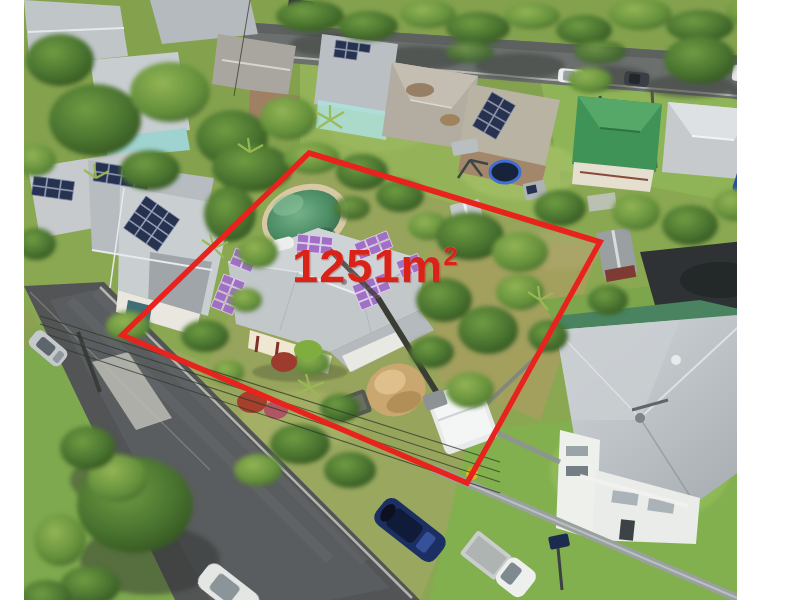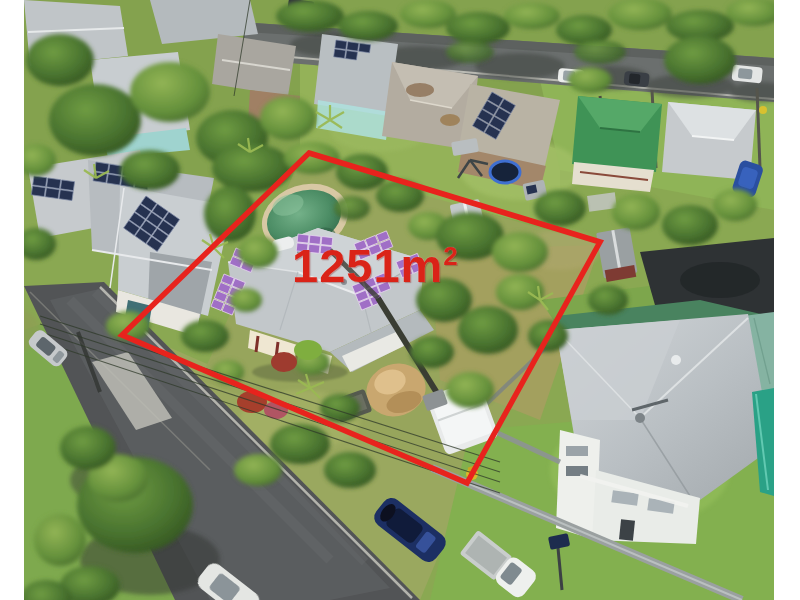--- a/index.html
+++ b/index.html
@@ -1,16 +1,16 @@
 <!DOCTYPE html>
 <html><head>
 <meta charset="utf-8">
 <style>
   html,body{margin:0;padding:0;background:#ffffff;}
-  .stage{position:relative;width:800px;height:600px;background:#fef9c3;overflow:hidden;
+  .stage{position:relative;width:737px;height:600px;background:#fef9c3;overflow:hidden;
          font-family:"Liberation Sans", sans-serif;}
   .stage svg{position:absolute;left:0;top:0;}
   .area-label{
     position:absolute; left:292px; top:238px; z-index:10;
     font-weight:bold; font-size:47px; letter-spacing:1px;
     color:#da2318;
     text-shadow:0 0 1px rgba(255,255,255,.55), 1px 1px 1px rgba(120,0,0,.35);
     user-select:none; white-space:nowrap;
   }
   .area-label sup{font-size:26px; vertical-align:super; line-height:0;}

